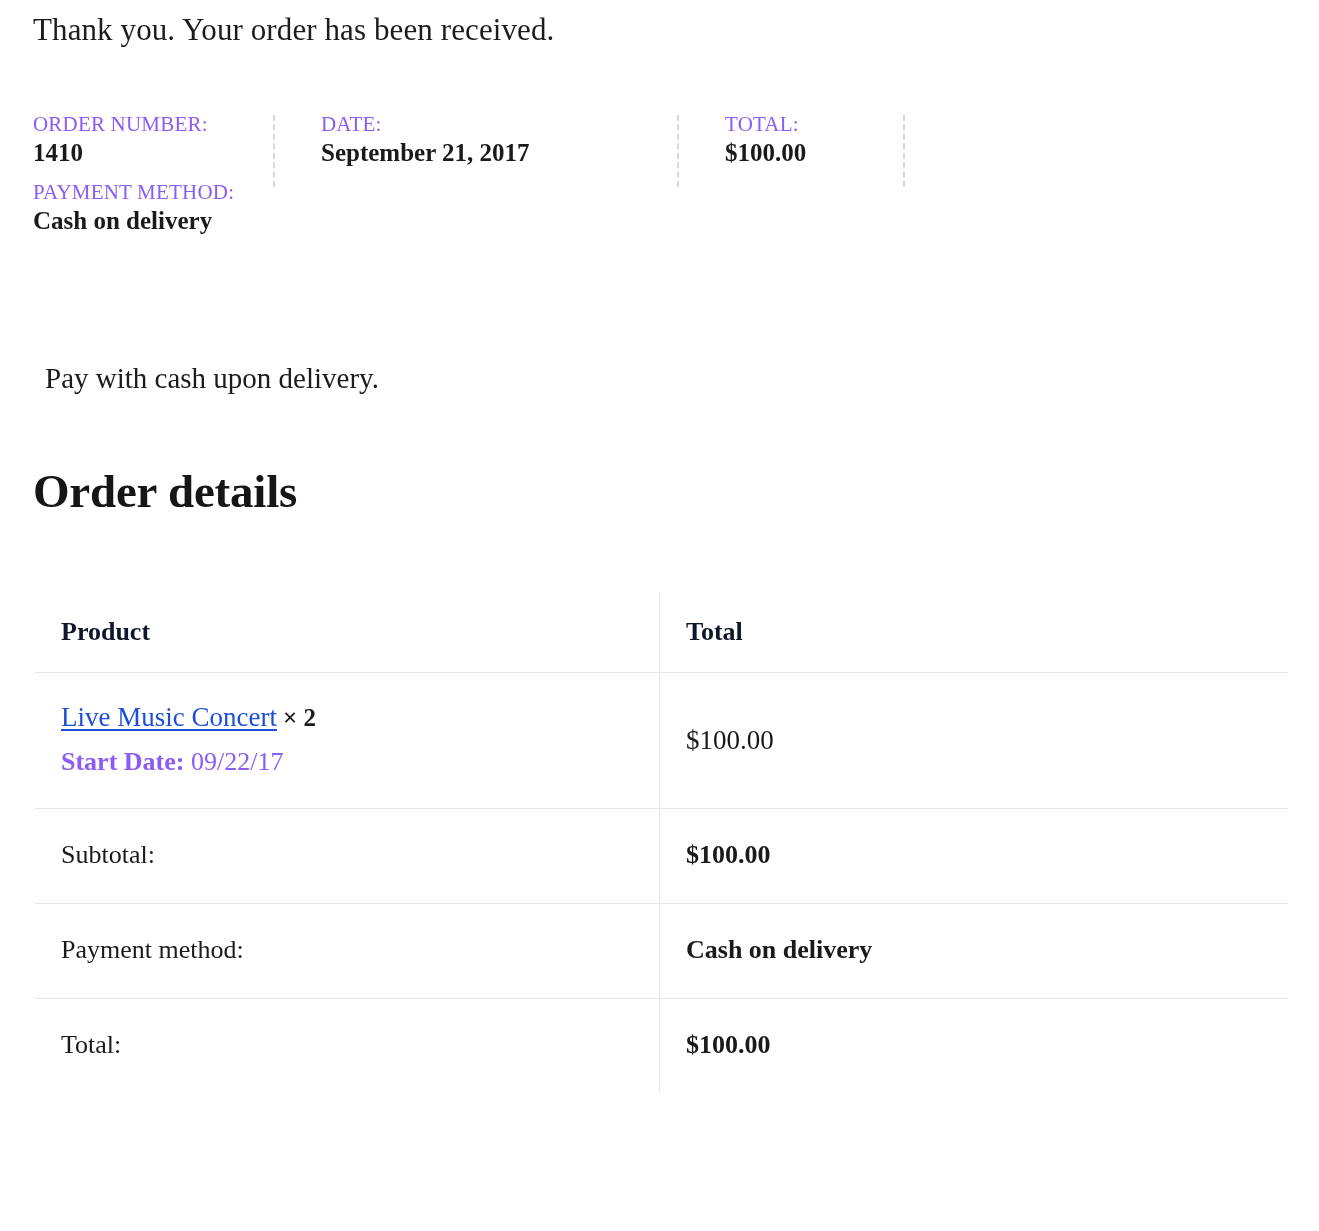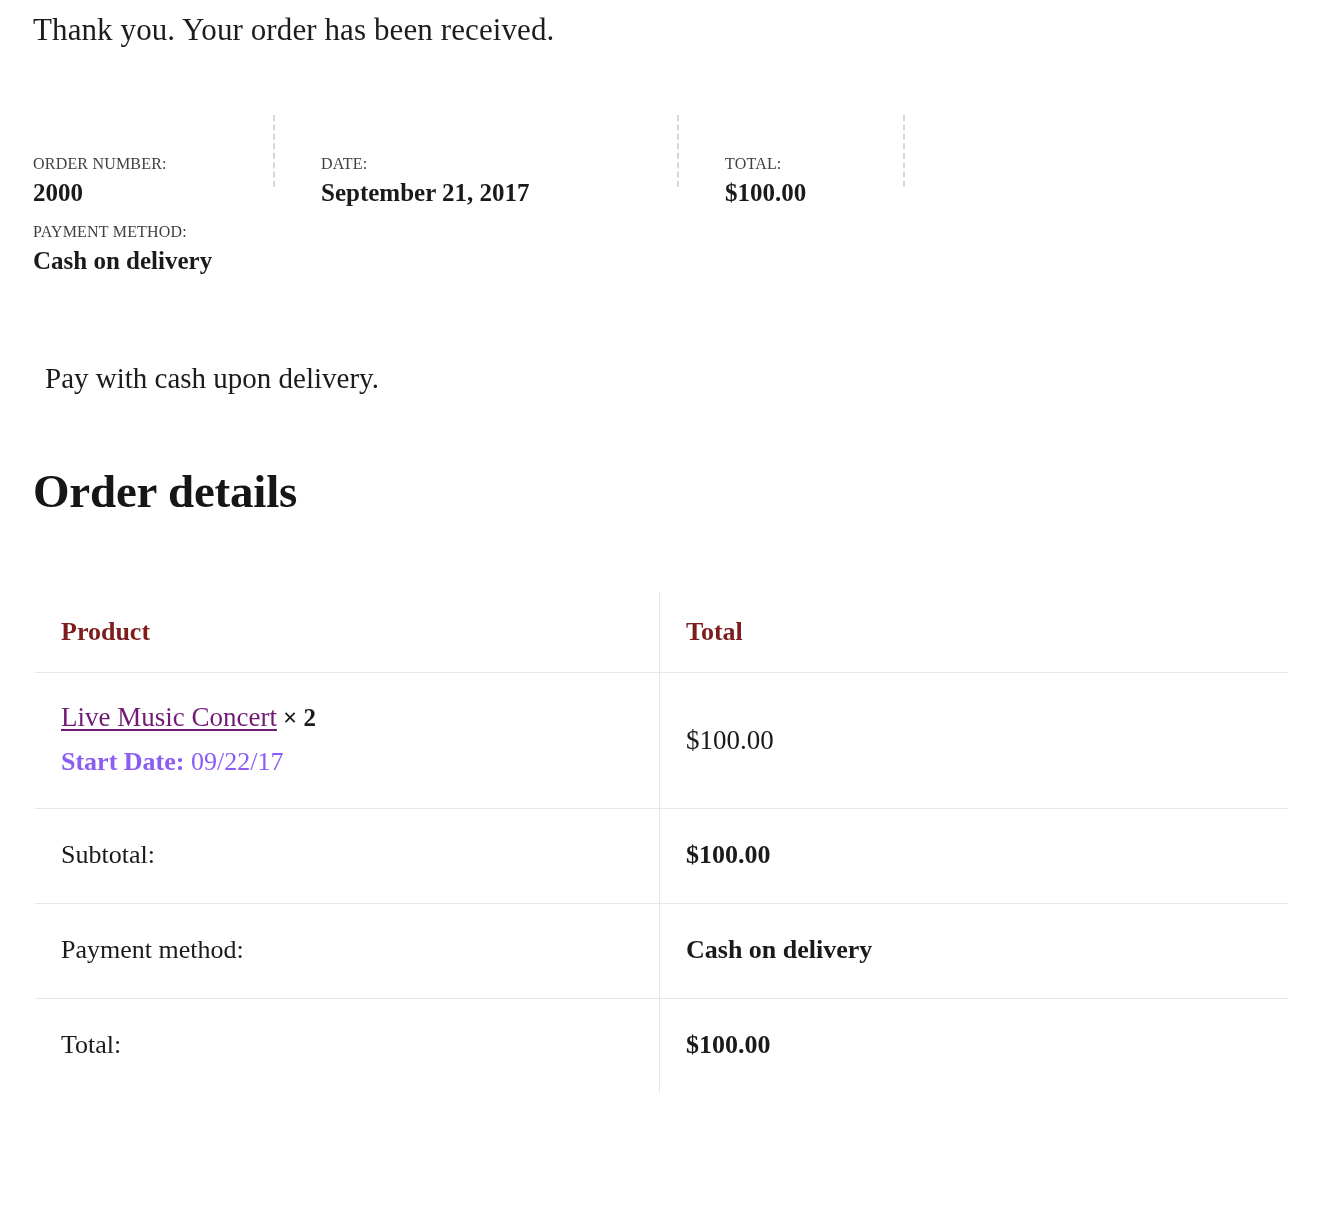--- a/index.html
+++ b/index.html
@@ -34,28 +34,27 @@
     left: 33px;
     top: 112px;
     width: 1000px;
     height: 140px;
   }
   .meta {
     position: absolute;
     width: 300px;
   }
   .meta-label {
-    font-size: 16px;
+    font-size: 21px;
     line-height: 24px;
     font-weight: 400;
-    color: #404040;
+    color: #8b5cf6;
     text-transform: uppercase;
     letter-spacing: .2px;
     white-space: nowrap;
-    margin-top: 40px;
   }
   .meta-value {
     font-size: 25px;
     line-height: 34px;
     font-weight: 700;
     color: #1a1a1a;
     white-space: nowrap;
   }
   .meta-order   { left: 0px;   top: 0px;  }
   .meta-date    { left: 288px; top: 0px;  }
@@ -121,34 +120,34 @@
     vertical-align: middle;
     text-align: left;
   }
   table.order-table col.c-prod  { width: 625px; }
   table.order-table col.c-total { width: 629px; }
 
   th.th-cell {
     font-size: 26px;
     line-height: 36px;
     font-weight: 700;
-    color: #7f1d1d;
+    color: #0f172a;
     padding-top: 24px;
     padding-bottom: 26px;
   }
 
   tr.product-row td { padding-top: 24px; padding-bottom: 26px; }
 
   .product-line {
     font-size: 27px;
     line-height: 40px;
     white-space: nowrap;
   }
   .product-link {
-    color: #701a75;
+    color: #1d4ed8;
     text-decoration: underline;
     text-underline-offset: 3px;
     font-weight: 400;
   }
   .qty {
     font-weight: 700;
     color: #1a1a1a;
     margin-left: 6px;
     font-size: 25px;
   }
@@ -194,21 +193,21 @@
   <div class="thankyou">Thank you. Your order has been received.</div>
 
   <div class="order-overview">
 
     <div class="vdash d1"></div>
     <div class="vdash d2"></div>
     <div class="vdash d3"></div>
 
     <div class="meta meta-order">
       <div class="meta-label">Order number:</div>
-      <div class="meta-value">2000</div>
+      <div class="meta-value">1410</div>
     </div>
 
     <div class="meta meta-date">
       <div class="meta-label">Date:</div>
       <div class="meta-value">September 21, 2017</div>
     </div>
 
     <div class="meta meta-total">
       <div class="meta-label">Total:</div>
       <div class="meta-value">$100.00</div>

